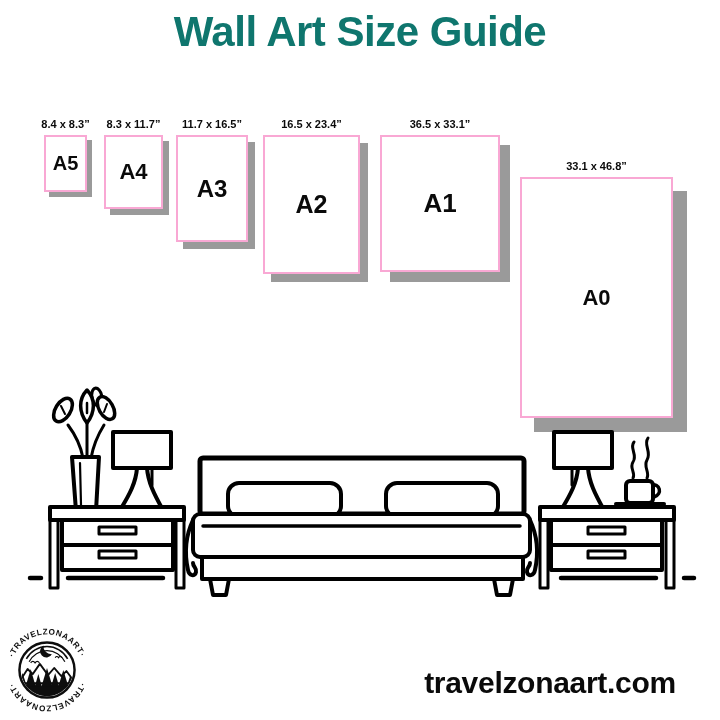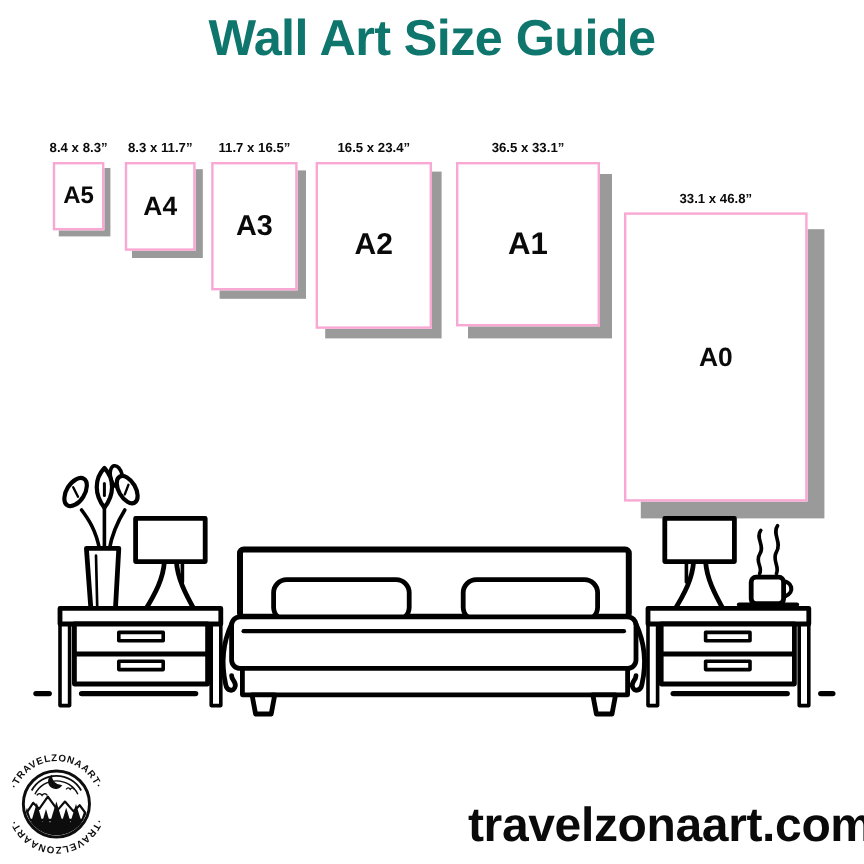--- a/index.html
+++ b/index.html
@@ -30,21 +30,21 @@
   .a1{left:380px;top:135px;} .a1 .sheet{width:120px;height:137px;box-shadow:10px 10px 0 #9a9a9a;font-size:26px;}
   .a0{left:520px;top:137px;margin-top:40px;} .a0 .sheet{width:153px;height:241px;box-shadow:14px 14px 0 #9a9a9a;font-size:22px;}
   
   .scene{position:absolute;left:0;top:380px;width:720px;height:225px;}
   
   .badge{position:absolute;left:4px;top:620px;width:86px;height:98px;}
   .badge text{font-family:"Liberation Sans", sans-serif;font-weight:700;font-size:8px;letter-spacing:.6px;fill:#0d0d0d;}
   
   .website{
     position:absolute;left:390px;top:666px;width:320px;
-    text-align:center;font-size:40px;font-weight:800;letter-spacing:-.3px;color:#0a0a0a;
+    text-align:center;font-size:30px;font-weight:800;letter-spacing:-.3px;color:#0a0a0a;
   }
 </style>
 </head>
 <body>
 
 <h1 class="title">Wall Art Size Guide</h1>
 
 <div>
   <figure class="paper a5">
     <figcaption class="dim">8.4 x 8.3”</figcaption>

